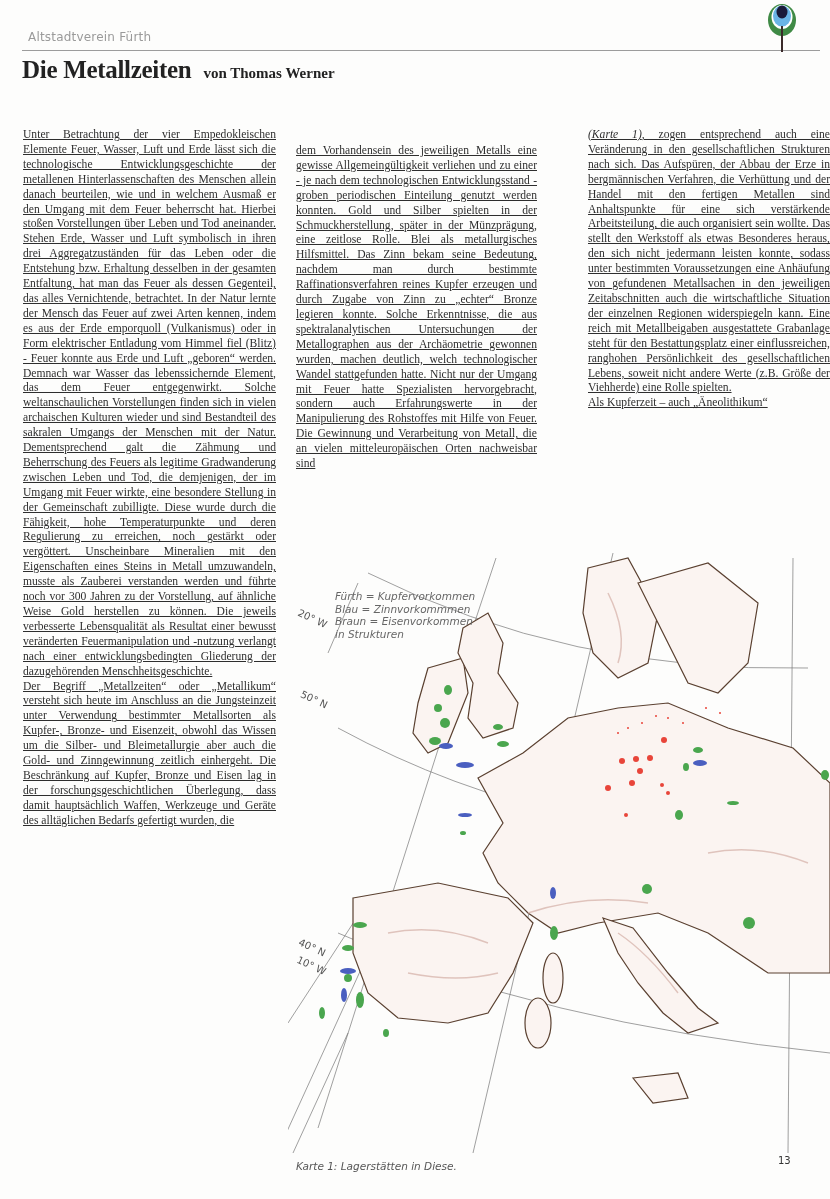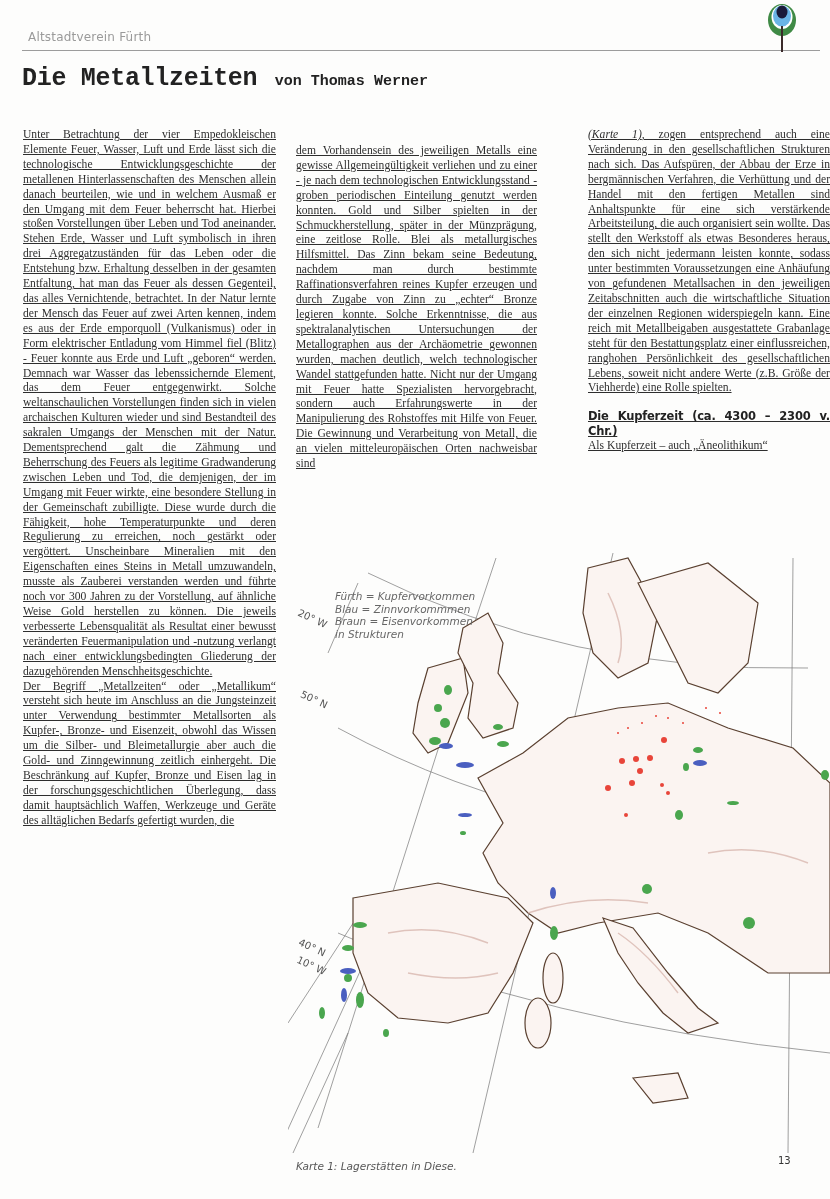--- a/index.html
+++ b/index.html
@@ -1,20 +1,20 @@
 <!DOCTYPE html>
 <html><head>
 <meta charset="utf-8">
 <style>
   html, body { margin:0; padding:0; }
   body { width:830px; height:1199px; background:#fdfdfc; position:relative; overflow:hidden; color:#2a2a2a; }
   .header-text { position:absolute; left:28px; top:30px; font-family:"DejaVu Sans", sans-serif; font-size:12px; color:#9a9a9a; letter-spacing:0.2px; }
   .header-rule { position:absolute; left:22px; right:10px; top:50px; height:1px; background:#9c9c9c; }
   .logo { position:absolute; left:760px; top:2px; width:44px; height:50px; }
-  .title-row { position:absolute; left:22px; top:64px; font-family:Liberation Mono, monospace; color:#222; white-space:nowrap; }
+  .title-row { position:absolute; left:22px; top:56px; font-family:Liberation Serif, serif; color:#222; white-space:nowrap; }
   .title { font-size:25px; font-weight:bold; letter-spacing:-0.3px; }
   .author { font-size:15px; font-weight:bold; margin-left:8px; }
   .col { position:absolute; font-family:"Liberation Serif", serif; font-size:11.6px; line-height:14.9px; text-align:justify; hyphens:auto; color:#2e2e2e;text-decoration:underline; }
   .c1 { left:23px; top:128px; width:253px; }
   .c2 { left:296px; top:144px; width:241px; }
   .c3 { left:556px; top:128px; width:242px;margin-left:32px; }
   .c1 p, .c2 p, .c3 p { margin:0; }
   .it { font-style:italic; }
   .sub-head { font-family:"DejaVu Sans", sans-serif; font-weight:bold; font-size:11.5px; margin-top:13px !important; color:#222; letter-spacing:-0.2px; }
   .map { position:absolute; left:288px; top:553px; width:542px; height:600px; }
@@ -45,21 +45,20 @@
   <p>Unter Betrachtung der vier Empedokleischen Elemente Feuer, Wasser, Luft und Erde lässt sich die technologische Entwicklungsgeschichte der metallenen Hinterlassenschaften des Menschen allein danach beurteilen, wie und in welchem Ausmaß er den Umgang mit dem Feuer beherrscht hat. Hierbei stoßen Vorstellungen über Leben und Tod aneinander. Stehen Erde, Wasser und Luft symbolisch in ihren drei Aggregatzuständen für das Leben oder die Entstehung bzw. Erhaltung desselben in der gesamten Entfaltung, hat man das Feuer als dessen Gegenteil, das alles Vernichtende, betrachtet. In der Natur lernte der Mensch das Feuer auf zwei Arten kennen, indem es aus der Erde emporquoll (Vulkanismus) oder in Form elektrischer Entladung vom Himmel fiel (Blitz) - Feuer konnte aus Erde und Luft „geboren“ werden. Demnach war Wasser das lebenssichernde Element, das dem Feuer entgegenwirkt. Solche weltanschaulichen Vorstellungen finden sich in vielen archaischen Kulturen wieder und sind Bestandteil des sakralen Umgangs der Menschen mit der Natur. Dementsprechend galt die Zähmung und Beherrschung des Feuers als legitime Gradwanderung zwischen Leben und Tod, die demjenigen, der im Umgang mit Feuer wirkte, eine besondere Stellung in der Gemeinschaft zubilligte. Diese wurde durch die Fähigkeit, hohe Temperaturpunkte und deren Regulierung zu erreichen, noch gestärkt oder vergöttert. Unscheinbare Mineralien mit den Eigenschaften eines Steins in Metall umzuwandeln, musste als Zauberei verstanden werden und führte noch vor 300 Jahren zu der Vorstellung, auf ähnliche Weise Gold herstellen zu können. Die jeweils verbesserte Lebensqualität als Resultat einer bewusst veränderten Feuermanipulation und -nutzung verlangt nach einer entwicklungsbedingten Gliederung der dazugehörenden Menschheitsgeschichte.</p>
   <p>Der Begriff „Metallzeiten“ oder „Metallikum“ versteht sich heute im Anschluss an die Jungsteinzeit unter Verwendung bestimmter Metallsorten als Kupfer-, Bronze- und Eisenzeit, obwohl das Wissen um die Silber- und Bleimetallurgie aber auch die Gold- und Zinngewinnung zeitlich einhergeht. Die Beschränkung auf Kupfer, Bronze und Eisen lag in der forschungsgeschichtlichen Überlegung, dass damit hauptsächlich Waffen, Werkzeuge und Geräte des alltäglichen Bedarfs gefertigt wurden, die</p>
 </div>
 
 <div class="col c2">
   <p>dem Vorhandensein des jeweiligen Metalls eine gewisse Allgemeingültigkeit verliehen und zu einer - je nach dem technologischen Entwicklungsstand - groben periodischen Einteilung genutzt werden konnten. Gold und Silber spielten in der Schmuckherstellung, später in der Münzprägung, eine zeitlose Rolle. Blei als metallurgisches Hilfsmittel. Das Zinn bekam seine Bedeutung, nachdem man durch bestimmte Raffinationsverfahren reines Kupfer erzeugen und durch Zugabe von Zinn zu „echter“ Bronze legieren konnte. Solche Erkenntnisse, die aus spektralanalytischen Untersuchungen der Metallographen aus der Archäometrie gewonnen wurden, machen deutlich, welch technologischer Wandel stattgefunden hatte. Nicht nur der Umgang mit Feuer hatte Spezialisten hervorgebracht, sondern auch Erfahrungswerte in der Manipulierung des Rohstoffes mit Hilfe von Feuer. Die Gewinnung und Verarbeitung von Metall, die an vielen mitteleuropäischen Orten nachweisbar sind</p>
 </div>
 
 <div class="col c3">
   <p><span class="it">(Karte 1)</span><span>, zogen entsprechend auch eine Veränderung in den gesellschaftlichen Strukturen nach sich. Das Aufspüren, der Abbau der Erze in bergmännischen Verfahren, die Verhüttung und der Handel mit den fertigen Metallen sind Anhaltspunkte für eine sich verstärkende Arbeitsteilung, die auch organisiert sein wollte. Das stellt den Werkstoff als etwas Besonderes heraus, den sich nicht jedermann leisten konnte, sodass unter bestimmten Voraussetzungen eine Anhäufung von gefundenen Metallsachen in den jeweiligen Zeitabschnitten auch die wirtschaftliche Situation der einzelnen Regionen widerspiegeln kann. Eine reich mit Metallbeigaben ausgestattete Grabanlage steht für den Bestattungsplatz einer einflussreichen, ranghohen Persönlichkeit des gesellschaftlichen Lebens, soweit nicht andere Werte (z.B. Größe der Viehherde) eine Rolle spielten.</span></p>
-  <p class="sub-head">Die Kupferzeit (ca. 4300 – 2300 v. Chr.)</p>
   <p>Als Kupferzeit – auch „Äneolithikum“</p>
 </div>
 
 <svg class="map" viewBox="0 0 542 600">
 
   <g stroke="#777" stroke-width="0.7" fill="none">
     <line x1="70" y1="30" x2="40" y2="100"></line>
     <line x1="0" y1="470" x2="75" y2="355"></line>
     <line x1="60" y1="480" x2="5" y2="600"></line>
     <line x1="85" y1="390" x2="-20" y2="620"></line>

